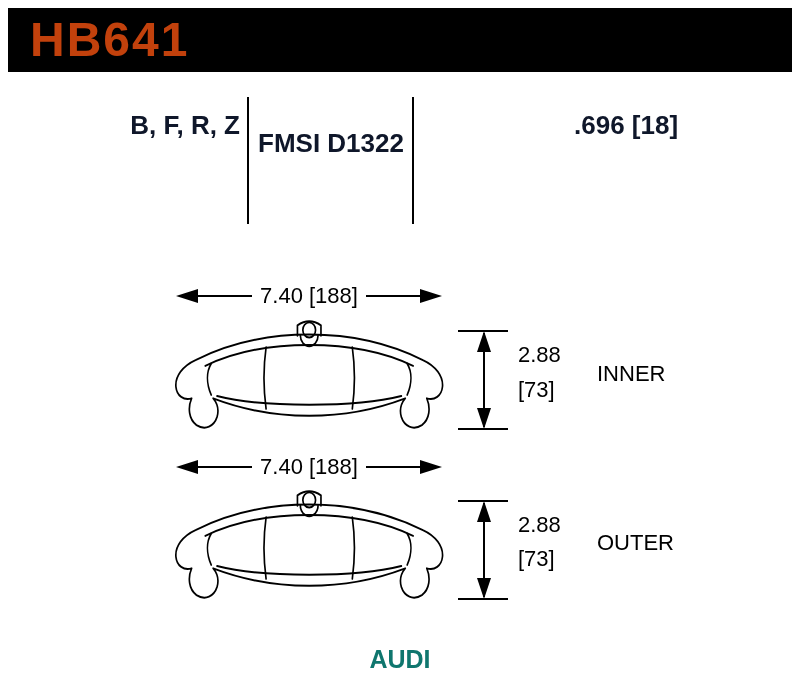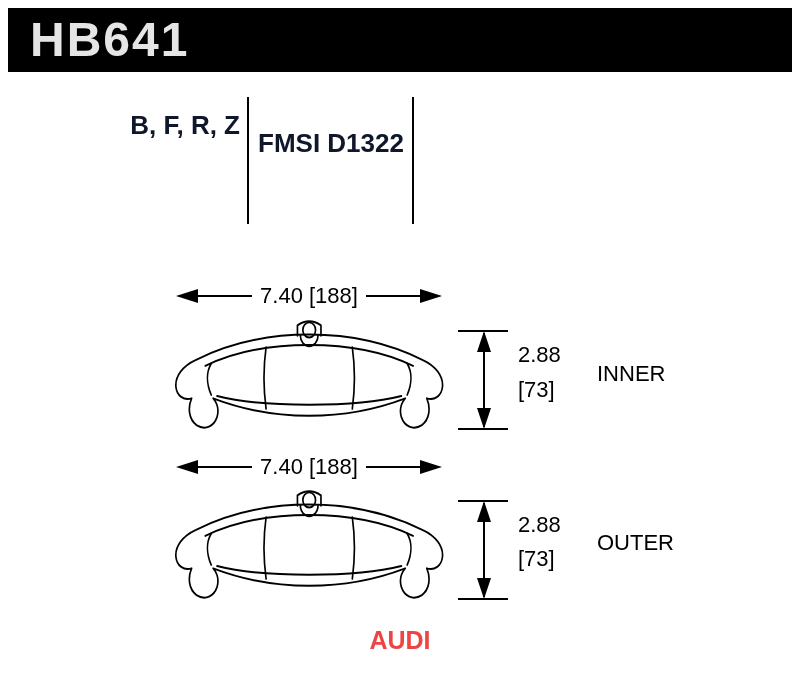--- a/index.html
+++ b/index.html
@@ -21,21 +21,21 @@
       top: 8px;
       width: 784px;
       height: 64px;
       background: #000000;
       display: flex;
       align-items: center;
       box-sizing: border-box;
       padding-left: 22px;
     }
     .part-number {
-      color: #e5e5e5;
+      color: #c2410c;
       font-size: 48px;
       font-weight: bold;
       letter-spacing: 2px;
       line-height: 1;
     }
     .spec-text {
       position: absolute;
       font-size: 26px;
       font-weight: bold;
       color: #0f172a;
@@ -68,41 +68,42 @@
       stroke: none;
     }
     .diagram text {
       font-family: "Liberation Sans", sans-serif;
       font-size: 22px;
       fill: #000000;
     }
     .footer-vehicle {
       position: absolute;
       left: 0;
-      top: 626px;
+      top: 645px;
       width: 800px;
       text-align: center;
       font-size: 25px;
       font-weight: bold;
-      color: #ef4444;
+      color: #0f766e;
     }
   </style>
 </head>
 <body>
 
 <div class="page">
 
   <header class="header-bar">
     <span class="part-number">HB641</span>
   </header>
 
   <span class="spec-text compounds">B, F, R, Z</span>
   <div class="vline vline-1"></div>
   <span class="spec-text fmsi">FMSI D1322</span>
   <div class="vline vline-2"></div>
+  <span class="spec-text thickness">.696 [18]</span>
 
   <svg class="diagram" width="800" height="691" viewBox="0 0 800 691">
     <defs>
       <g id="padShape" fill="none" stroke="#000000" stroke-width="1.7" stroke-linecap="round" stroke-linejoin="round">
         <path d="M24 38 C62 22 102 16 140 16 C178 16 218 22 256 38
                  C269 43 277 52 276 61 C275 69 268 73 260 71
                  C264 79 263 89 255 94 C246 99 237 95 234 87
                  C232 81 234 75 238 71 C207 81 172 86 140 86
                  C108 86 73 81 42 71 C46 75 48 81 46 87
                  C43 95 34 99 25 94 C17 89 16 79 20 71

